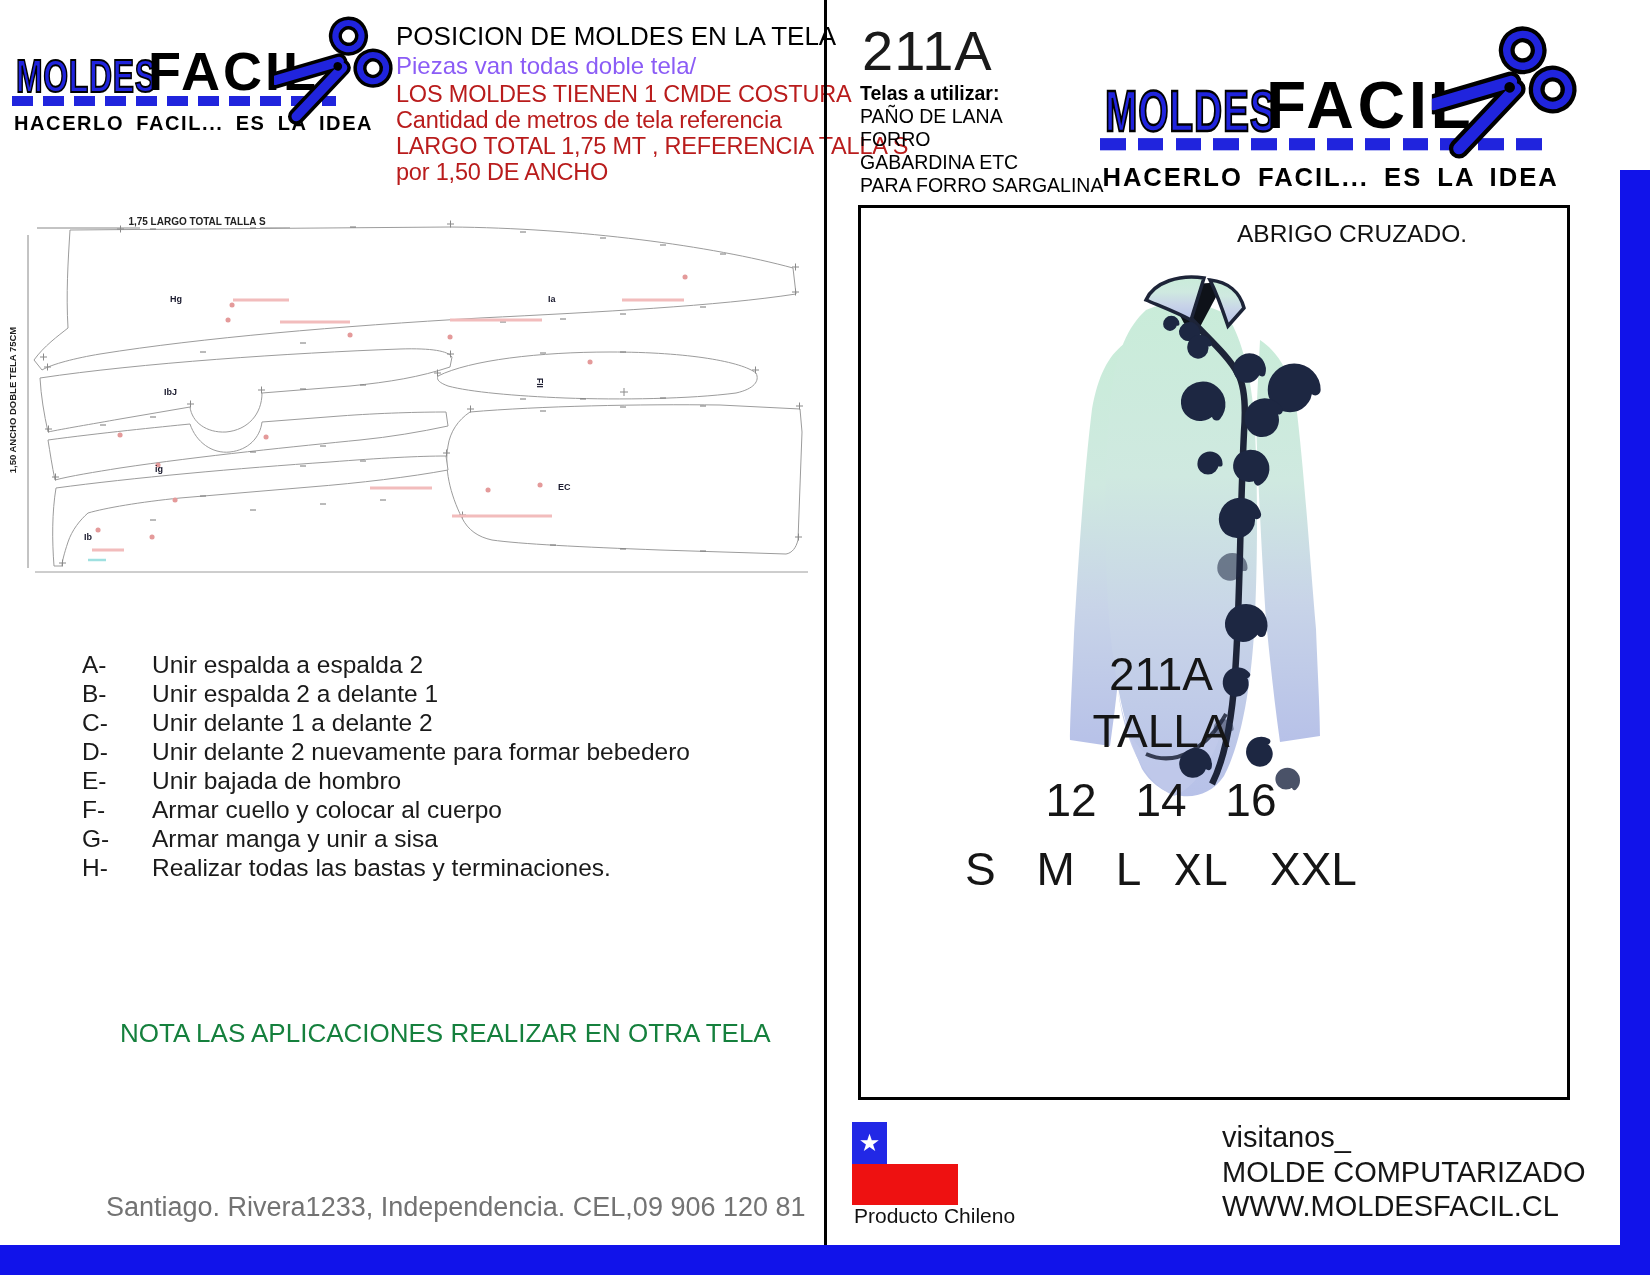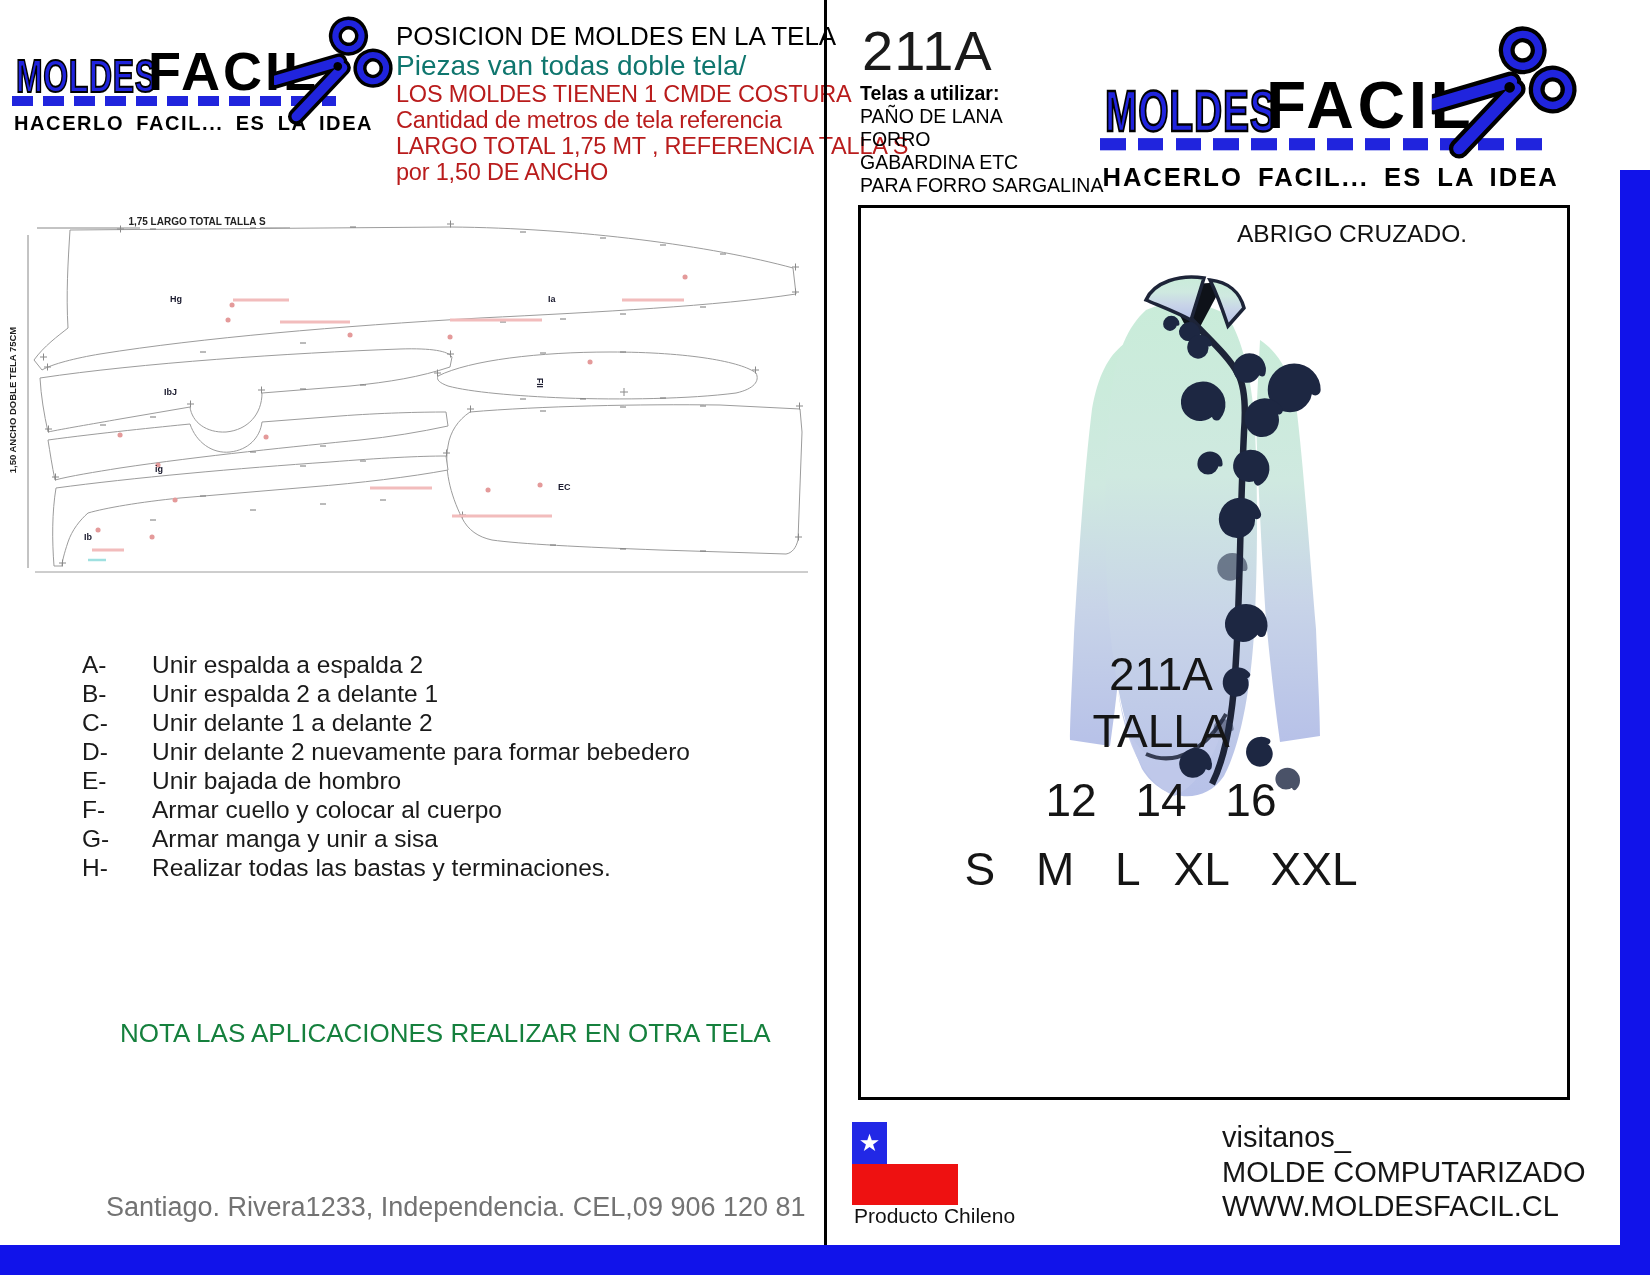--- a/index.html
+++ b/index.html
@@ -26,21 +26,21 @@
   .logo--lg .logo-dash{width:366px;top:46px;}
   .logo-tagline{position:absolute;left:2px;top:60px;font-size:20px;font-weight:700;
                 letter-spacing:1.6px;word-spacing:5px;color:#000;}
   .logo--lg .logo-tagline{top:66px;font-size:21px;}
   .logo-scissors{position:absolute;left:262px;top:-36px;width:122px;height:112px;}
   .logo--lg .logo-scissors{left:272px;top:-46px;}
 
   
   .fabric-header{position:absolute;left:396px;top:22px;width:430px;}
   .fh-l1{font-size:26px;line-height:29px;color:#000;}
-  .fh-l2{font-size:28px;line-height:30px;color:#0f766e;}
+  .fh-l2{font-size:24px;line-height:30px;color:#8b5cf6;}
   .fh-muted{font-size:23.5px;line-height:26px;color:#b91c1c;letter-spacing:-.2px;}
 
   .diagram-svg{position:absolute;left:0;top:200px;}
 
   .instructions{position:absolute;left:82px;top:650px;width:650px;}
   .instr-row{display:flex;font-size:24.5px;line-height:29px;color:#1a1a1a;}
   .instr-letter{width:70px;flex:0 0 70px;}
 
   .note-line{position:absolute;left:120px;top:1018px;font-size:26px;color:#15803d;}
   .address-line{position:absolute;left:106px;top:1192px;font-size:27px;color:#737373;}
@@ -51,21 +51,21 @@
   .fabrics-title{font-size:19.5px;font-weight:700;line-height:23px;color:#000;}
   .fabrics-item{font-size:19.5px;line-height:23px;color:#000;}
 
   .product-box{position:absolute;left:858px;top:205px;width:706px;height:889px;border:3px solid #000;}
   .box-title{position:absolute;top:12px;right:100px;font-size:24.5px;color:#111;}
   .coat-svg{position:absolute;left:167px;top:66px;}
   .size-block{position:absolute;left:0;top:438px;width:600px;text-align:center;color:#151515;}
   .size-row{font-size:46px;line-height:57px;}
   .num-size{display:inline-block;margin:12px 13px;}
   .letter-size{display:inline-block;margin:0 14px;}
-  .letter-size.xl{margin-left:6px;}
+  .letter-size.xl{margin-left:6px;font-family:Liberation Mono, monospace;}
 
   .flag{position:absolute;left:852px;top:1122px;width:106px;height:83px;}
   .flag-blue{position:absolute;left:0;top:0;width:35px;height:42px;background:#2228e6;
              display:flex;align-items:center;justify-content:center;}
   .flag-star{color:#fff;font-size:24px;line-height:1;font-family:"DejaVu Sans",sans-serif;}
   .flag-white{position:absolute;left:35px;top:0;width:71px;height:42px;background:#fff;}
   .flag-red{position:absolute;left:0;top:42px;width:106px;height:41px;background:#ee1111;}
   .flag-caption{position:absolute;left:854px;top:1204px;font-size:21px;color:#111;}
 
   .footer-right{position:absolute;left:1222px;top:1120px;font-size:29px;line-height:34.5px;color:#151515;}

